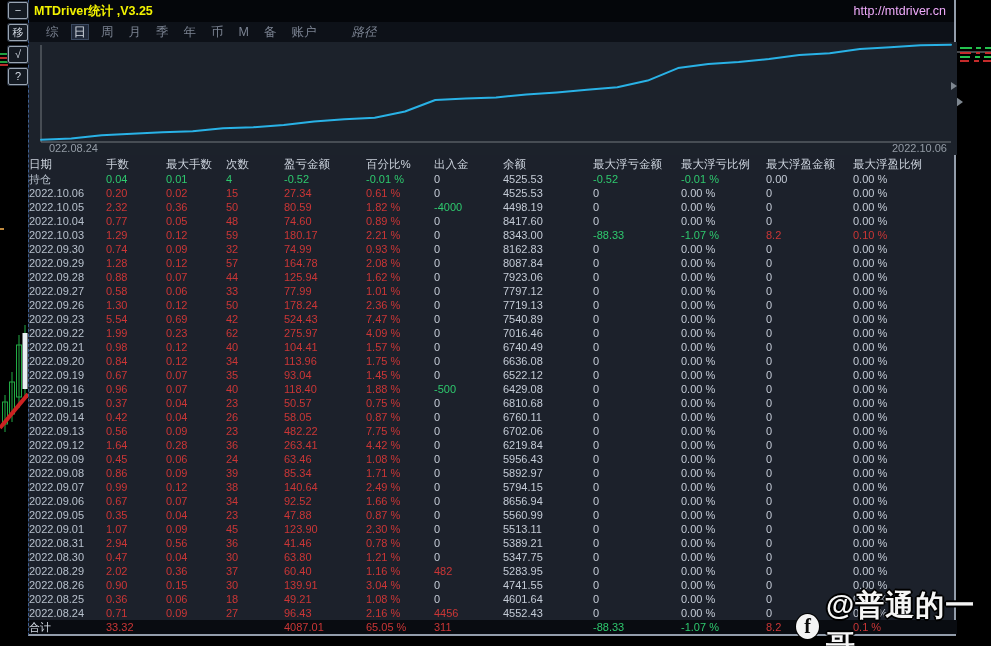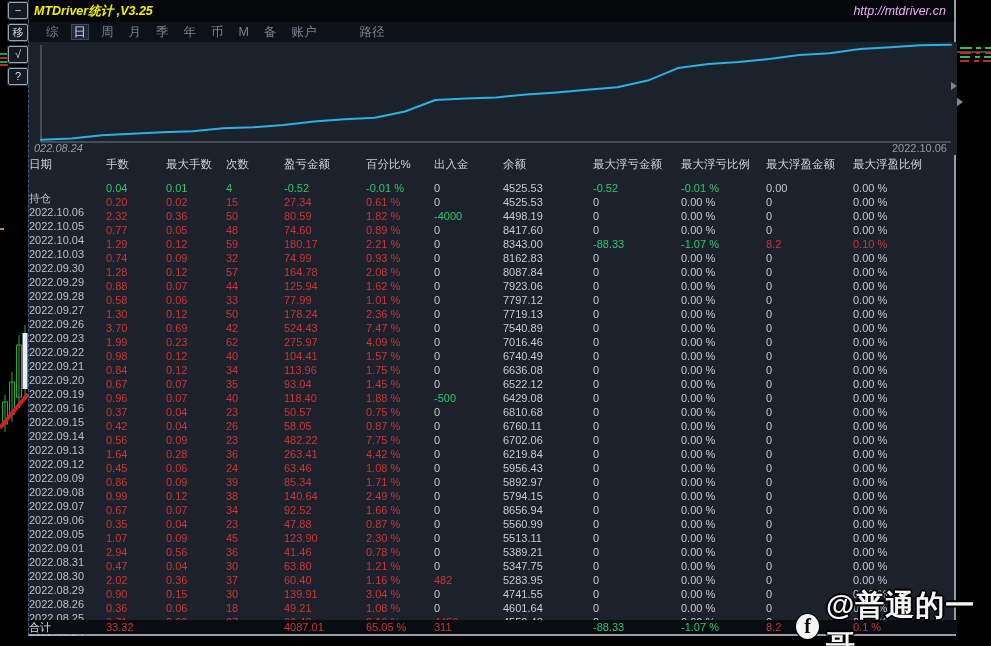--- a/index.html
+++ b/index.html
@@ -22,51 +22,50 @@
   
   .panel{
     position:absolute;left:28px;top:0;width:928px;height:636px;box-sizing:border-box;
     background:#1c212b;border-right:2px solid #939dab;border-bottom:2px solid #939dab;
     border-left:1px dashed #3e5f92;z-index:5;
   }
   .titlebar{
     position:absolute;left:0;top:0;width:100%;height:22px;background:#04060a;
     display:flex;align-items:center;justify-content:space-between;box-sizing:border-box;
     padding:0 8px 0 5px;
-    font-style:italic;
   }
   .title{color:#f2f200;font-size:12.5px;font-weight:bold;}
   .url{color:#f0abfc;font-size:12.5px;}
   .menubar{
     position:absolute;left:0;top:22px;width:100%;height:20px;background:#0d1118;
     display:flex;align-items:center;padding-left:14px;box-sizing:border-box;gap:9px;
   }
   .menu-item{
     color:#7b checked8d;color:#7b8392;font-size:12.5px;padding:1px 3px;line-height:14px;
   }
   .menu-item.sel{background:#20293a;border:1px solid #3c4a61;color:#d4dae2;padding:0 2px;}
-  .menu-item.path{margin-left:28px;}
+  .menu-item.path{margin-left:20px;font-style:italic;}
   
   .chart{position:absolute;left:0;top:42px;width:928px;height:113px;background:#1c222b;}
   .axis{stroke:#73797f;stroke-width:1;}
   .eline{stroke-width:2;stroke-linejoin:round;stroke-linecap:round;}
   .xl{position:absolute;top:100px;font-size:11px;color:#949ca6;}
-  .xl.left{left:5px;font-style:italic;}
+  .xl.left{left:20px;}
   .xl.right{right:10px;}
   
   .table{position:absolute;left:0;top:157px;width:928px;}
   .trow{
     display:grid;height:14.03px;align-items:center;box-sizing:border-box;
     grid-template-columns:77px 60px 60px 58px 82px 68px 69px 90px 88px 85px 87px 1fr;
     font-size:11px;line-height:13px;white-space:nowrap;
   }
   .trow.thead{height:15px;font-size:11.5px;}
   .thead .cell{color:#ccd3dd;}
   .cell{overflow:visible;}
-  .c-d{color:#b7c0cc;margin-top:20px;}
+  .c-d{color:#b7c0cc;}
   .c-r{color:#cb3636;}
   .c-g{color:#2ec96e;}
   .c-w{color:#c4cbd6;}
   .c-t{color:#d6dde6;}
   .trow.total{
     position:absolute;left:0;top:620px;width:928px;height:14px;background:#090c11;z-index:6;
   }
   
   .watermark{
     position:absolute;left:796px;top:586px;z-index:40;display:flex;align-items:center;gap:7px;
@@ -317,21 +316,21 @@
           <span class="cell c-r">2.36 %</span>
           <span class="cell c-w">0</span>
           <span class="cell c-w">7719.13</span>
           <span class="cell c-w">0</span>
           <span class="cell c-w">0.00 %</span>
           <span class="cell c-w">0</span>
           <span class="cell c-w">0.00 %</span>
         </div>
         <div class="trow">
           <span class="cell c-d">2022.09.23</span>
-          <span class="cell c-r">3.70</span>
+          <span class="cell c-r">5.54</span>
           <span class="cell c-r">0.69</span>
           <span class="cell c-r">42</span>
           <span class="cell c-r">524.43</span>
           <span class="cell c-r">7.47 %</span>
           <span class="cell c-w">0</span>
           <span class="cell c-w">7540.89</span>
           <span class="cell c-w">0</span>
           <span class="cell c-w">0.00 %</span>
           <span class="cell c-w">0</span>
           <span class="cell c-w">0.00 %</span>

